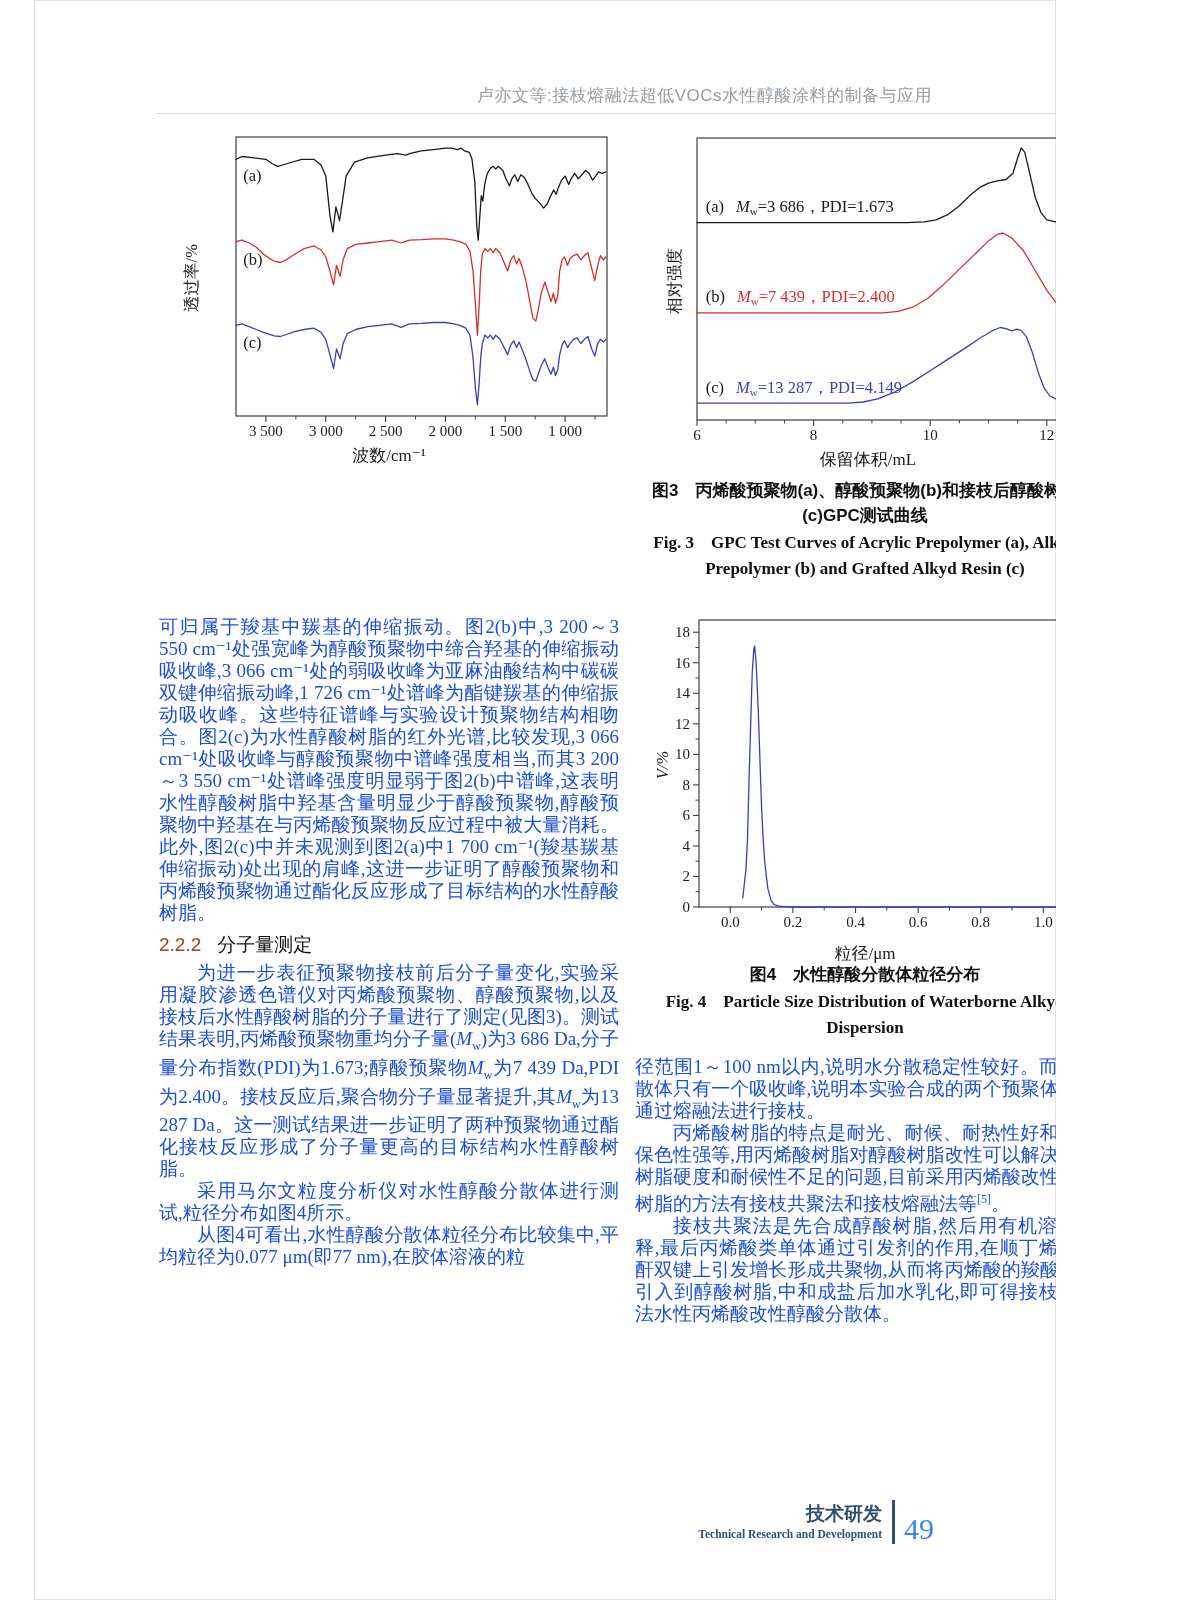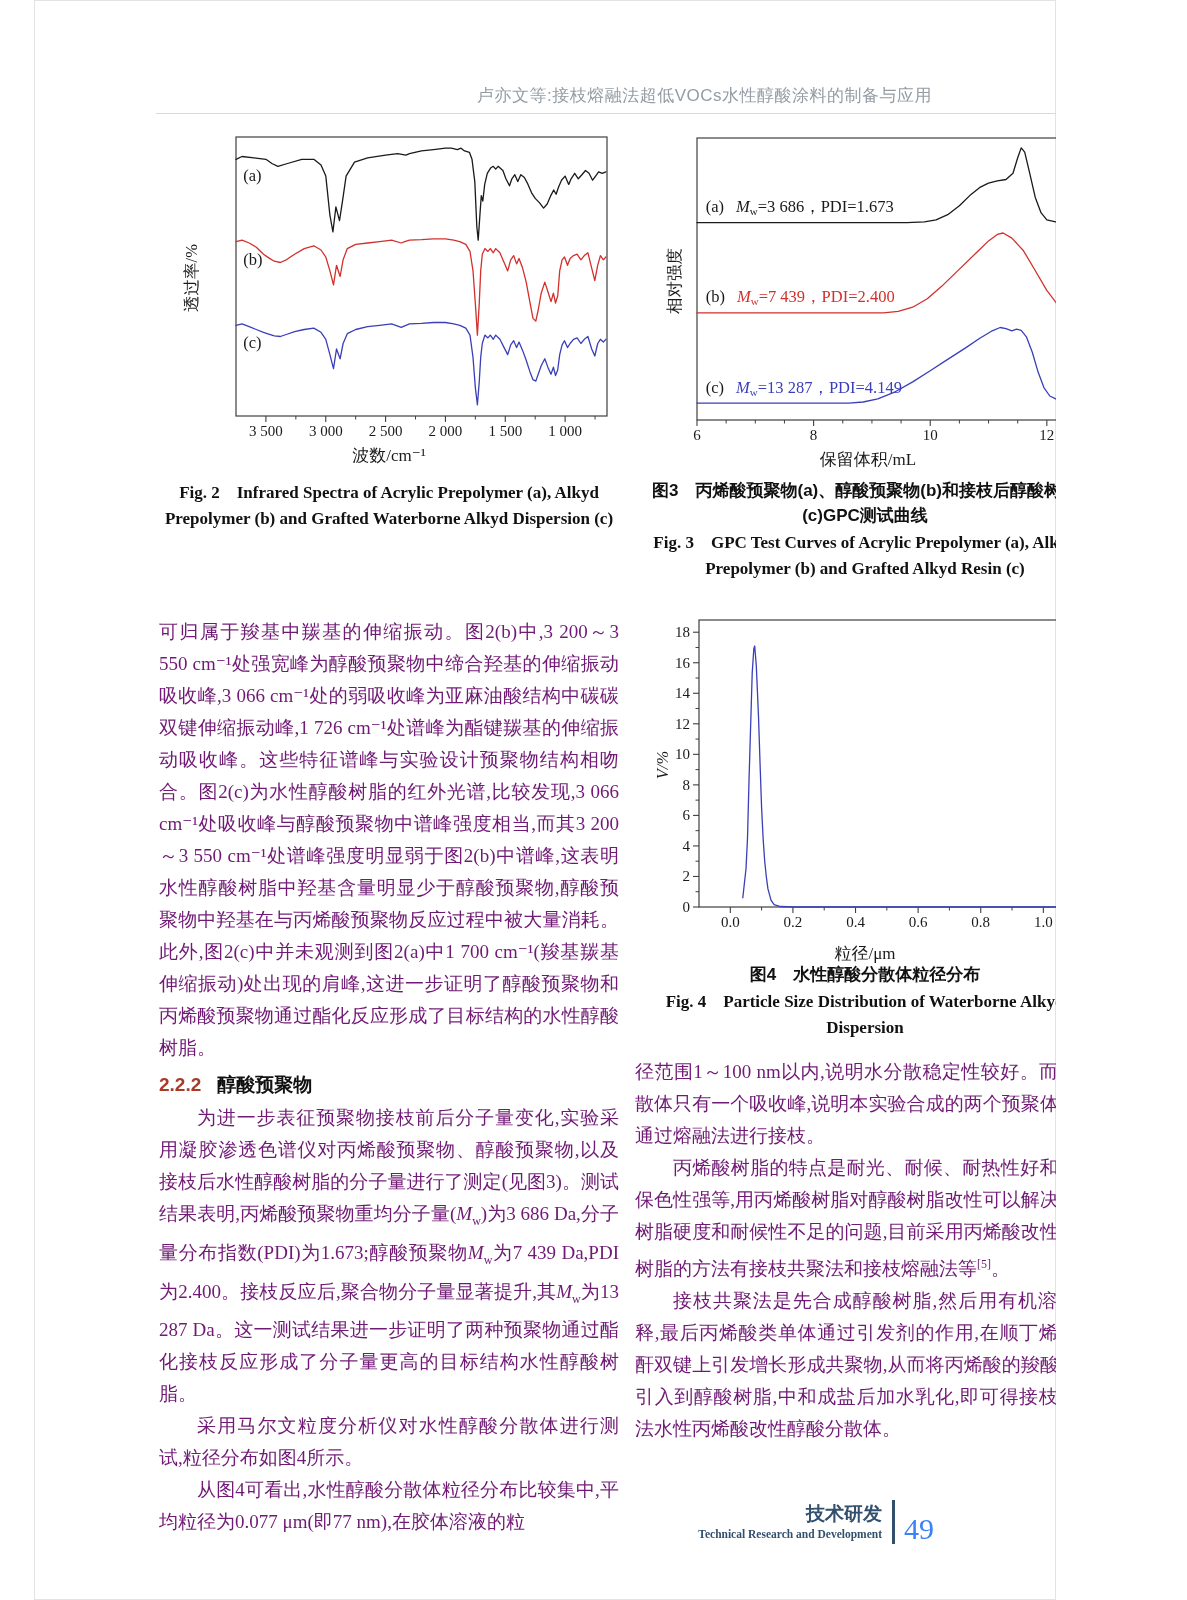--- a/index.html
+++ b/index.html
@@ -28,27 +28,27 @@
   .caption{position:absolute;text-align:center;}
   .cap-cn{font-family:"Liberation Sans","DejaVu Sans",sans-serif;font-weight:bold;font-size:17px;line-height:25px;color:#111;}
   .cap-en{font-weight:bold;font-size:17px;line-height:26px;color:#111;margin-top:2px;}
   #cap2{left:125px;top:478px;width:460px;}
   #cap3{left:598px;top:478px;width:466px;}
   #cap4{left:600px;top:962px;width:462px;}
   
   .textcol{position:absolute;width:460px;}
   #coltext-left{left:125px;top:616px;}
   #coltext-right{left:601px;top:1056px;width:462px;}
-  .para{font-size:19px;line-height:32px;text-align:justify;margin:0;color:#701a75;}
+  .para{font-size:19px;line-height:22px;text-align:justify;margin:0;color:#1d4ed8;}
   .ind{text-indent:2em;}
   .para sub{font-size:12px;}
   .para sup{font-size:12px;}
   .para i{font-family:"Liberation Serif",serif;}
   .sect{display:flex;align-items:baseline;margin:6px 0 2px 0;line-height:30px;
-        font-family:"Liberation Sans","DejaVu Sans",sans-serif;font-weight:bold;font-size:19px;}
+        font-family:"Liberation Sans","DejaVu Sans",sans-serif;font-weight:normal;font-size:19px;}
   .sect .num{color:#a83a28;}
   .sect .ttl{color:#111;margin-left:16px;}
   .sect.allred .ttl{color:#a83a28;}
   
   .footer{position:absolute;top:1500px;right:122px;display:flex;align-items:center;}
   .footer-labels{text-align:right;}
   .footer-cn{font-family:"Liberation Sans","DejaVu Sans",sans-serif;font-weight:bold;font-size:19px;color:#32506e;line-height:24px;}
   .footer-en{font-weight:bold;font-size:11.5px;color:#32506e;line-height:16px;}
   .footer-bar{width:3px;height:44px;background:#32506e;margin:0 9px 0 10px;}
   .footer-num{font-size:30px;color:#3b82f6;align-self:flex-end;line-height:30px;}
@@ -86,21 +86,20 @@
         <polyline points="77.0,113.6 83.0,112.2 90.2,115.0 97.3,119.2 104.5,126.2 110.5,130.4 115.3,133.2 121.3,134.5 127.3,131.8 135.6,126.2 145.2,120.6 154.8,117.8 162.0,122.0 166.8,129.0 170.9,142.9 174.5,156.9 177.5,137.3 181.1,148.5 184.1,131.8 188.3,120.6 196.7,116.4 208.6,115.0 220.6,113.6 232.6,112.2 242.2,115.0 245.7,113.6 250.5,112.2 262.5,111.7 274.5,110.8 286.4,110.8 294.8,112.2 300.8,113.6 306.8,116.4 311.0,123.4 314.0,142.9 316.4,176.4 318.4,207.1 320.2,176.4 321.7,142.9 323.3,126.2 325.9,120.6 328.9,123.4 331.3,120.6 334.3,124.8 336.7,120.6 340.9,124.8 345.1,134.5 348.7,142.9 351.7,131.8 354.7,127.6 357.6,135.9 360.0,130.4 363.6,140.1 367.2,154.1 370.8,173.6 374.0,190.4 376.8,193.1 379.2,182.0 382.2,165.2 385.8,154.1 389.4,165.2 392.0,173.6 394.4,165.2 396.5,175.0 398.7,168.0 400.7,142.9 403.1,131.8 405.5,129.0 408.5,137.3 411.1,130.4 414.5,127.6 418.1,126.2 421.9,131.8 425.3,127.6 428.9,124.8 432.7,140.1 435.8,152.7 438.7,137.3 441.4,127.6 444.4,131.8 446.8,129.0" fill="none" stroke="#d2302c" stroke-width="1.3" stroke-linejoin="round" stroke-linecap="round"></polyline>
         <polyline points="77.0,197.3 83.0,195.9 90.2,198.7 97.3,201.5 104.5,204.3 110.5,206.3 115.3,207.9 121.3,208.5 127.3,206.5 135.6,203.7 145.2,201.5 154.8,200.1 162.0,204.3 166.8,211.3 170.9,226.6 174.5,240.6 177.5,221.0 181.1,230.8 184.1,215.5 188.3,205.7 196.7,201.5 208.6,198.7 220.6,197.3 232.6,195.9 242.2,199.3 245.7,197.9 250.5,195.9 262.5,195.4 274.5,194.5 286.4,194.5 294.8,195.9 300.8,197.3 306.8,200.1 311.0,207.1 314.0,229.4 316.4,260.1 318.4,276.8 320.2,254.5 321.7,229.4 323.3,215.5 325.9,207.1 328.9,209.9 331.3,207.1 334.3,211.3 336.7,207.1 340.9,211.3 345.1,219.6 348.7,226.6 351.7,216.9 354.7,212.7 357.6,219.6 360.0,214.1 363.6,222.4 367.2,232.2 370.8,243.4 374.0,251.7 376.8,253.1 379.2,246.2 382.2,237.8 385.8,230.8 389.4,240.6 392.0,246.2 394.4,239.2 396.5,247.5 398.7,242.0 400.7,226.6 403.1,216.9 405.5,212.7 408.5,219.6 411.1,215.5 414.5,211.3 418.1,209.9 421.9,215.5 425.3,211.3 428.9,208.5 432.7,221.0 435.8,228.0 438.7,215.5 441.4,211.3 444.4,214.1 446.8,211.3" fill="none" stroke="#3a3fb8" stroke-width="1.3" stroke-linejoin="round" stroke-linecap="round"></polyline>
         <text x="84.18064516129033" y="53.06" font-size="16.5" font-family="&quot;Liberation Serif&quot;,&quot;DejaVu Serif&quot;,serif" fill="#1a1a1a"><tspan>(a)</tspan></text>
         <text x="84.18064516129033" y="136.76" font-size="16.5" font-family="&quot;Liberation Serif&quot;,&quot;DejaVu Serif&quot;,serif" fill="#1a1a1a"><tspan>(b)</tspan></text>
         <text x="84.18064516129033" y="220.45999999999998" font-size="16.5" font-family="&quot;Liberation Serif&quot;,&quot;DejaVu Serif&quot;,serif" fill="#1a1a1a"><tspan>(c)</tspan></text>
       </svg>
     <div class="ylab">透过率/%</div>
     <div class="xlab">波数/cm⁻¹</div>
   </figure>
   <div class="caption" id="cap2">
-    <div class="cap-en">Fig. 2　Infrared Spectra of Acrylic Prepolymer (a), Alkyd Prepolymer (b) and Grafted Waterborne Alkyd Dispersion (c)</div>
   </div>
 
   <figure class="fig" id="fig3" style="margin:0;">
     <svg id="fig3-svg" width="458" height="316">
         <rect x="58" y="10" width="379" height="282" fill="none" stroke="#3f3f3f" stroke-width="1.2"></rect>
         <line x1="87.15384615384616" y1="292" x2="87.15384615384616" y2="295.5" stroke="#3f3f3f" stroke-width="1"></line>
         <line x1="116.30769230769232" y1="292" x2="116.30769230769232" y2="295.5" stroke="#3f3f3f" stroke-width="1"></line>
         <line x1="145.46153846153845" y1="292" x2="145.46153846153845" y2="295.5" stroke="#3f3f3f" stroke-width="1"></line>
         <line x1="203.76923076923077" y1="292" x2="203.76923076923077" y2="295.5" stroke="#3f3f3f" stroke-width="1"></line>
         <line x1="232.92307692307693" y1="292" x2="232.92307692307693" y2="295.5" stroke="#3f3f3f" stroke-width="1"></line>
@@ -187,21 +186,21 @@
   </figure>
   <div class="caption" id="cap4">
     <div class="cap-cn">图4　水性醇酸分散体粒径分布</div>
     <div class="cap-en">Fig. 4　Particle Size Distribution of Waterborne Alkyd Dispersion</div>
   </div>
 
   <div class="textcol" id="coltext-left">
     <p class="para rich">可归属于羧基中羰基的伸缩振动。图2(b)中,3 200～3 550 cm⁻¹处强宽峰为醇酸预聚物中缔合羟基的伸缩振动吸收峰,3 066 cm⁻¹处的弱吸收峰为亚麻油酸结构中碳碳双键伸缩振动峰,1 726 cm⁻¹处谱峰为酯键羰基的伸缩振动吸收峰。这些特征谱峰与实验设计预聚物结构相吻合。图2(c)为水性醇酸树脂的红外光谱,比较发现,3 066 cm⁻¹处吸收峰与醇酸预聚物中谱峰强度相当,而其3 200～3 550 cm⁻¹处谱峰强度明显弱于图2(b)中谱峰,这表明水性醇酸树脂中羟基含量明显少于醇酸预聚物,醇酸预聚物中羟基在与丙烯酸预聚物反应过程中被大量消耗。此外,图2(c)中并未观测到图2(a)中1 700 cm⁻¹(羧基羰基伸缩振动)处出现的肩峰,这进一步证明了醇酸预聚物和丙烯酸预聚物通过酯化反应形成了目标结构的水性醇酸树脂。</p>
     <div class="sect">
       <span class="num">2.2.2</span>
-      <span class="ttl">醇酸预聚物</span>
+      <span class="ttl">分子量测定</span>
     </div>
     <p class="para rich ind">为进一步表征预聚物接枝前后分子量变化,实验采用凝胶渗透色谱仪对丙烯酸预聚物、醇酸预聚物,以及接枝后水性醇酸树脂的分子量进行了测定(见图3)。测试结果表明,丙烯酸预聚物重均分子量(<i>M</i><sub>w</sub>)为3 686 Da,分子量分布指数(PDI)为1.673;醇酸预聚物<i>M</i><sub>w</sub>为7 439 Da,PDI为2.400。接枝反应后,聚合物分子量显著提升,其<i>M</i><sub>w</sub>为13 287 Da。这一测试结果进一步证明了两种预聚物通过酯化接枝反应形成了分子量更高的目标结构水性醇酸树脂。</p>
     <p class="para rich ind">采用马尔文粒度分析仪对水性醇酸分散体进行测试,粒径分布如图4所示。</p>
     <p class="para rich ind">从图4可看出,水性醇酸分散体粒径分布比较集中,平均粒径为0.077 μm(即77 nm),在胶体溶液的粒</p>
   </div>
 
   <div class="textcol" id="coltext-right">
     <p class="para rich">径范围1～100 nm以内,说明水分散稳定性较好。而且分散体只有一个吸收峰,说明本实验合成的两个预聚体能够通过熔融法进行接枝。</p>
     <p class="para rich ind">丙烯酸树脂的特点是耐光、耐候、耐热性好和保光保色性强等,用丙烯酸树脂对醇酸树脂改性可以解决醇酸树脂硬度和耐候性不足的问题,目前采用丙烯酸改性醇酸树脂的方法有接枝共聚法和接枝熔融法等<sup>[5]</sup>。</p>
     <p class="para rich ind">接枝共聚法是先合成醇酸树脂,然后用有机溶剂稀释,最后丙烯酸类单体通过引发剂的作用,在顺丁烯二酸酐双键上引发增长形成共聚物,从而将丙烯酸的羧酸基团引入到醇酸树脂,中和成盐后加水乳化,即可得接枝共聚法水性丙烯酸改性醇酸分散体。</p>

